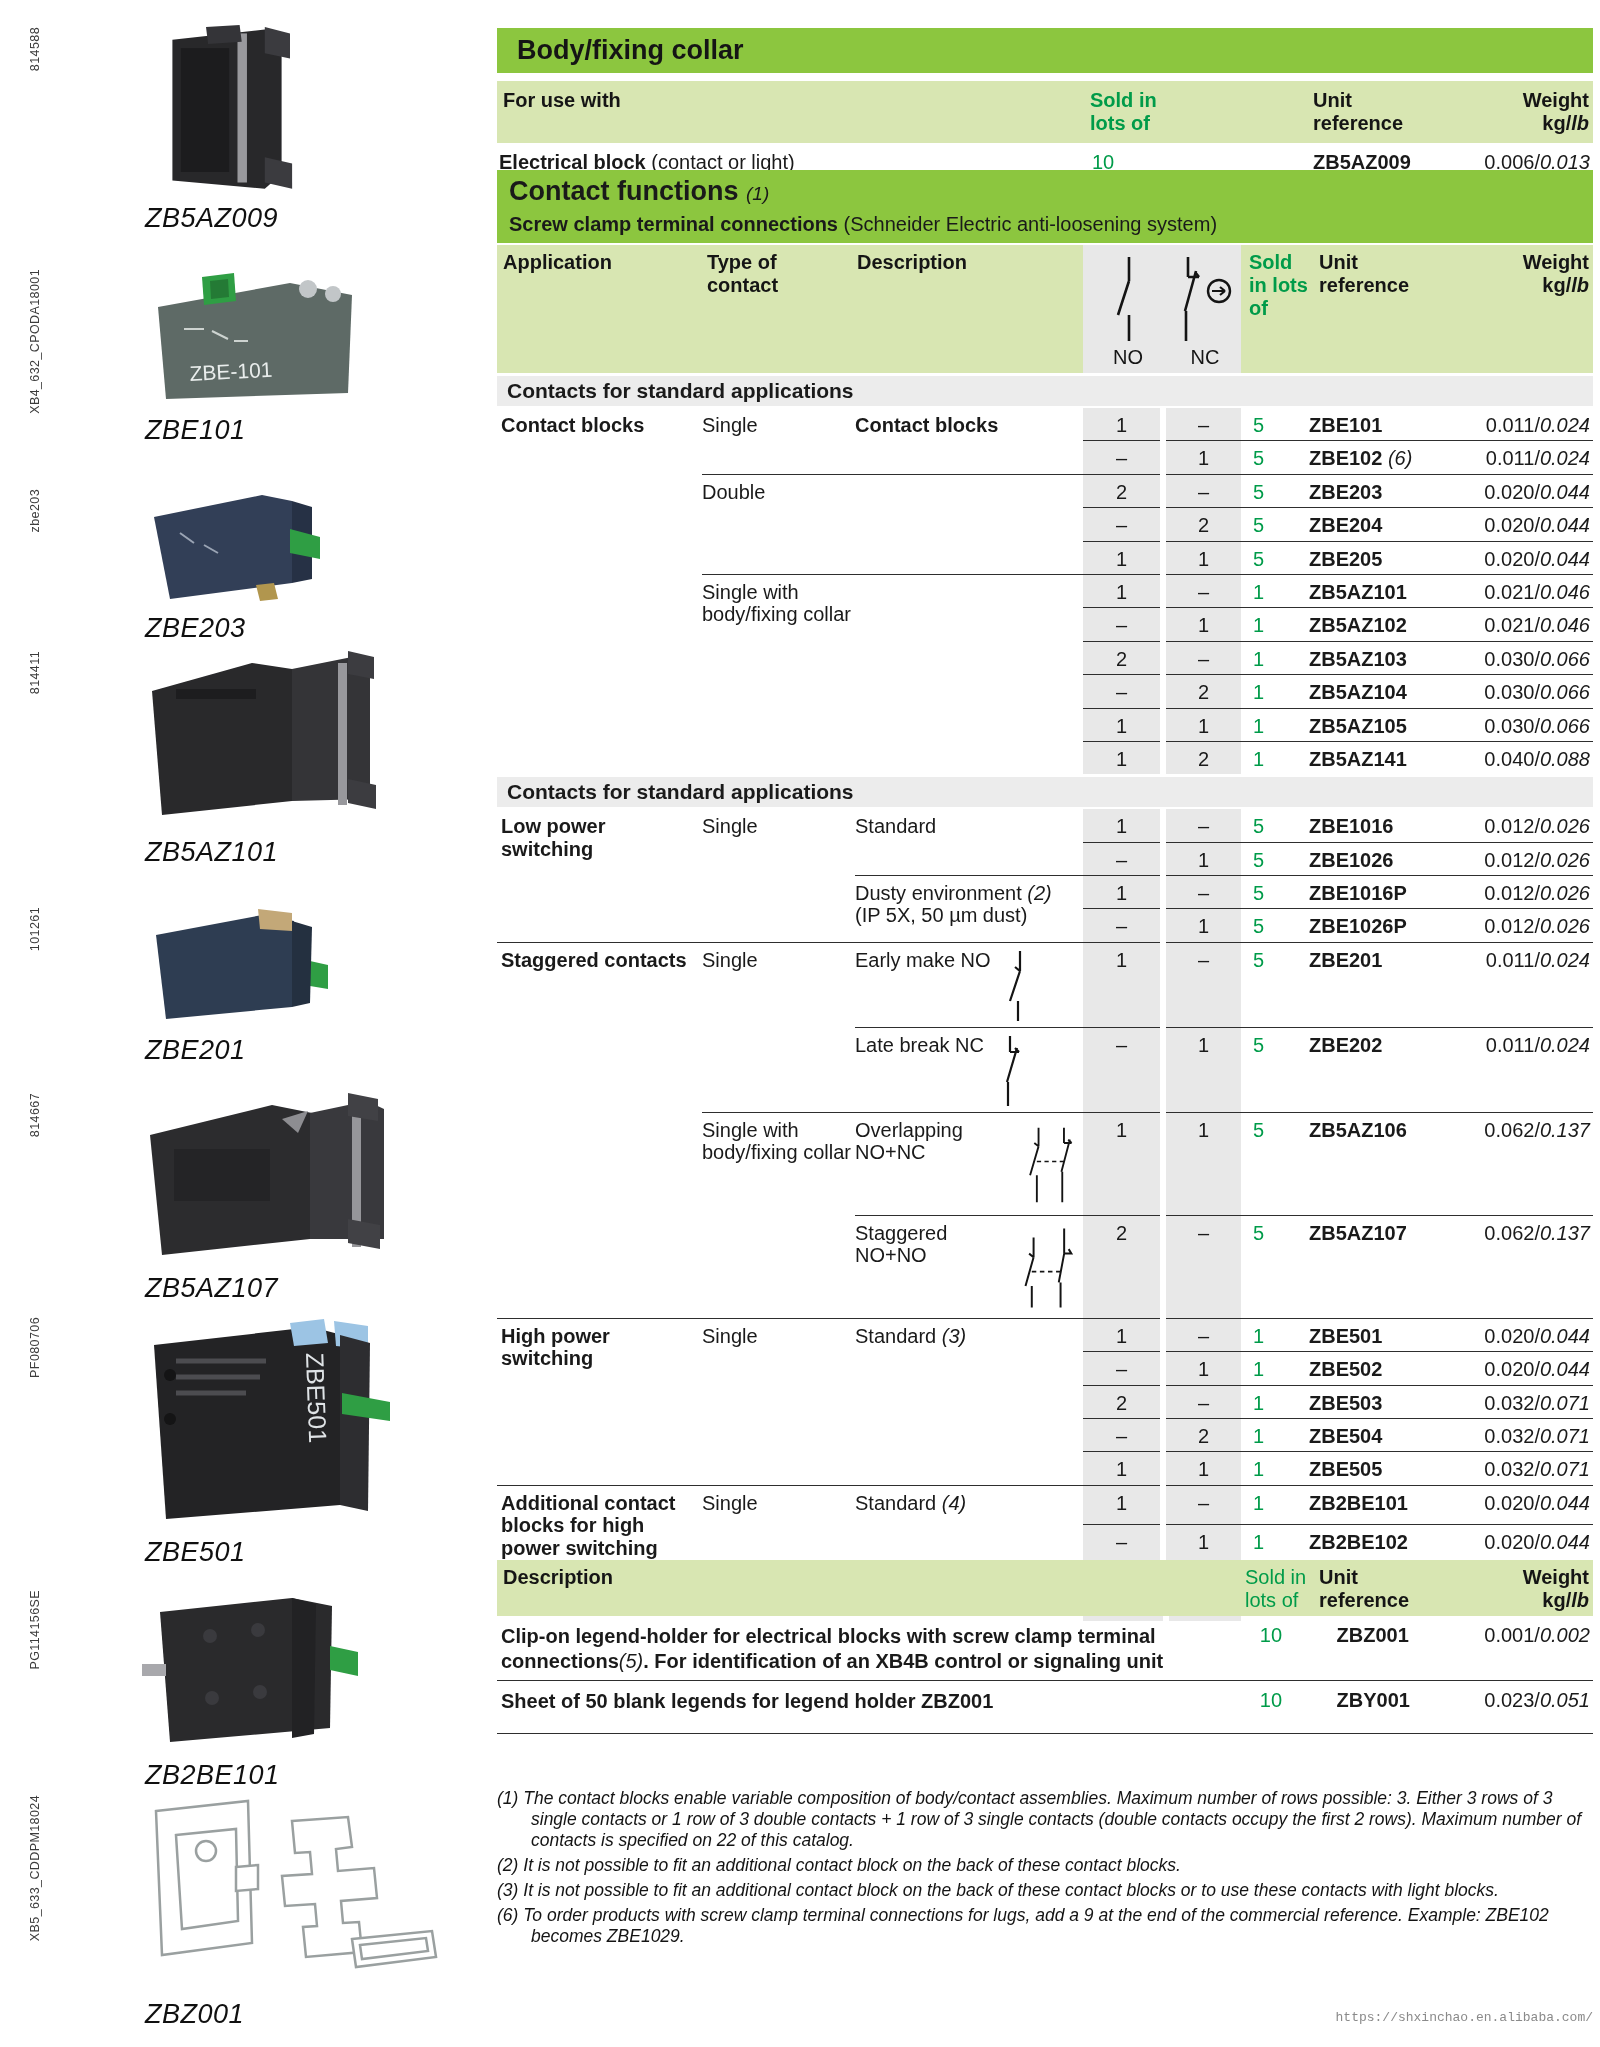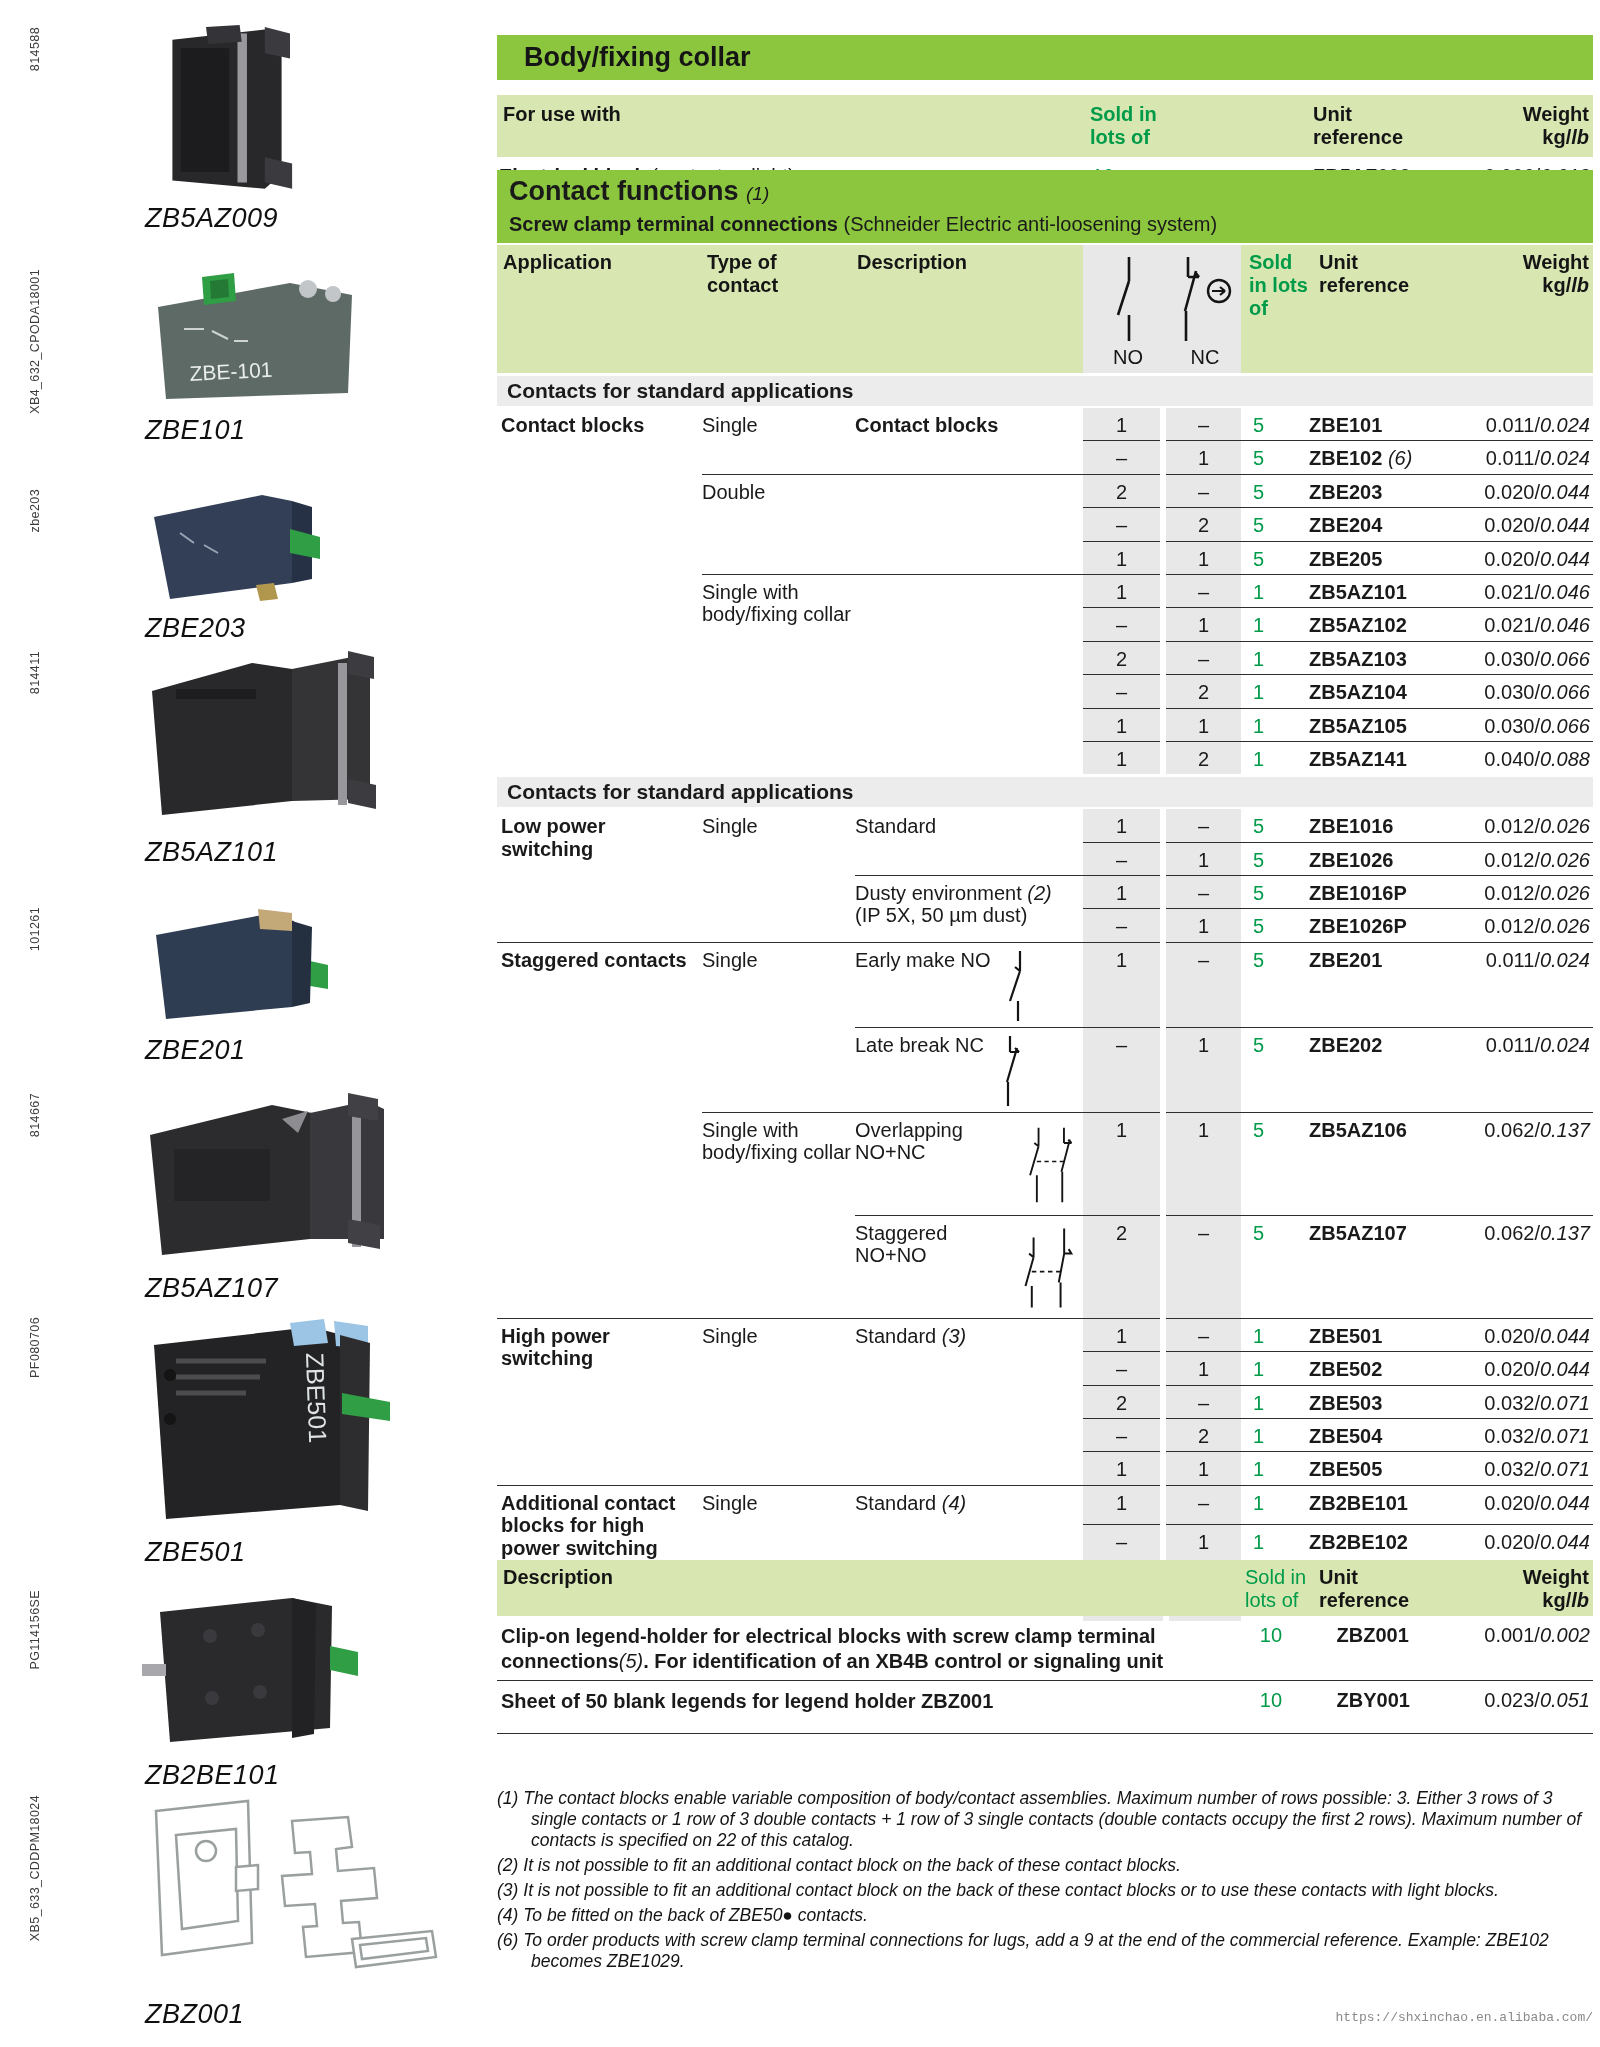--- a/index.html
+++ b/index.html
@@ -7,21 +7,21 @@
        font-family:"Liberation Sans",sans-serif;overflow:hidden;}
   
   .fig{position:absolute;left:0;width:490px;}
   .side{position:absolute;left:28px;top:2px;writing-mode:vertical-rl;transform:rotate(180deg);
         font-size:12.5px;color:#3c3c3c;letter-spacing:.4px;}
   .photo{position:absolute;left:140px;top:0;}
   .cap{position:absolute;left:145px;font-style:italic;font-size:27px;color:#101010;letter-spacing:.5px;white-space:nowrap;}
   
   .main{position:absolute;left:497px;top:0;width:1096px;}
   .band-title{background:#8CC63F;padding-left:12px;}
-  .band-title h1{margin:15px;font-size:27px;line-height:45px;font-weight:bold;color:#151515;}
+  .band-title h1{margin:8px;font-size:27px;line-height:45px;font-weight:bold;color:#151515;}
   .band-head{background:#D8E6B2;position:relative;}
   .hcell{position:absolute;font-size:20px;font-weight:bold;line-height:1.15;color:#151515;}
   .green{color:#009B49;}
   .right{text-align:right;}
   .band-section{background:#ECECEC;font-weight:bold;font-size:21px;line-height:30px;height:30px;
                 padding-left:10px;margin-top:3px;margin-bottom:2px;}
   
   .cf-title{background:#8CC63F;padding:4px 4px 6px 12px;}
   .cf-title .l1{font-size:27px;font-weight:bold;line-height:34px;}
   .cf-title .l1 .note{font-size:19px;font-weight:normal;font-style:italic;}
@@ -556,19 +556,18 @@
       <div class="re">ZBY001</div>
       <div class="we"><span>0.023/</span><span class="lbw">0.051</span></div>
     </div>
     <div class="clip-sep"></div>
   </section>
 
   <section style="position:absolute;top:1788px;left:0;width:1096px">
     <div class="fn"><span>(1)</span> <span>The contact blocks enable variable composition of body/contact assemblies. Maximum number of rows possible: 3. Either 3 rows of 3 single contacts or 1 row of 3 double contacts + 1 row of 3 single contacts (double contacts occupy the first 2 rows). Maximum number of contacts is specified on 22 of this catalog.</span></div>
     <div class="fn"><span>(2)</span> <span>It is not possible to fit an additional contact block on the back of these contact blocks.</span></div>
     <div class="fn"><span>(3)</span> <span>It is not possible to fit an additional contact block on the back of these contact blocks or to use these contacts with light blocks.</span></div>
-    <div class="fn"><span>(4)</span> <span>To be fitted on the back of ZBE50● contacts.</span></div>
     <div class="fn"><span>(6)</span> <span>To order products with screw clamp terminal connections for lugs, add a 9 at the end of the commercial reference. Example: ZBE102 becomes ZBE1029.</span></div>
   </section>
 
 </div>
 
 <a class="url" href="#">https://shxinchao.en.alibaba.com/</a>
 
 </body></html>

